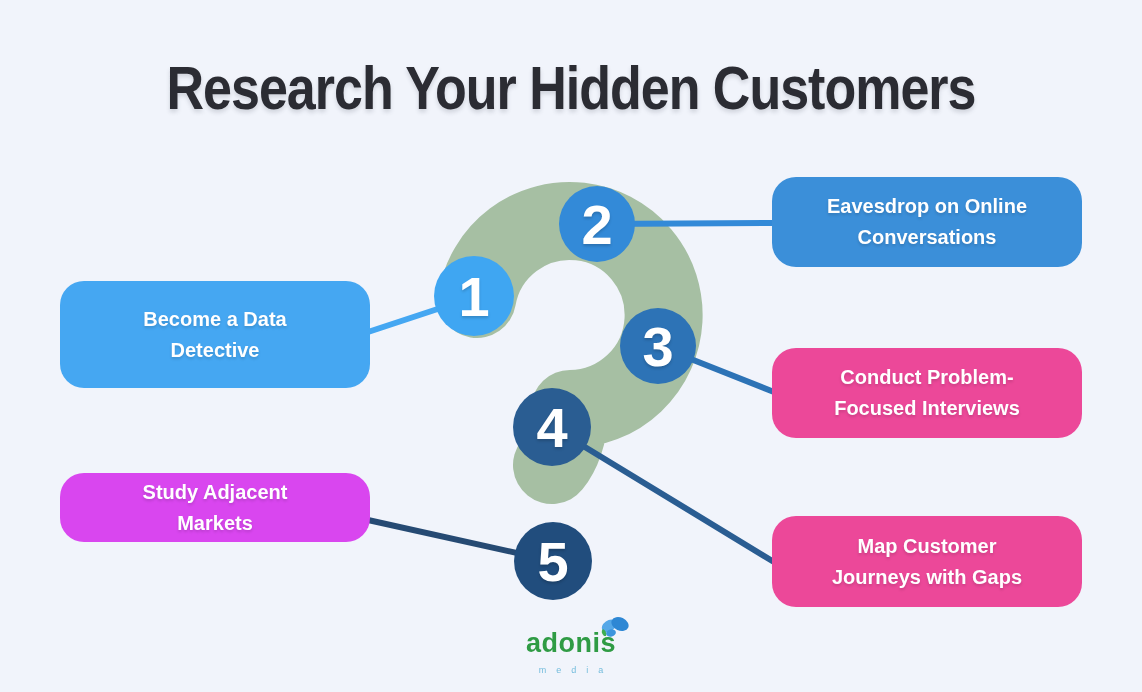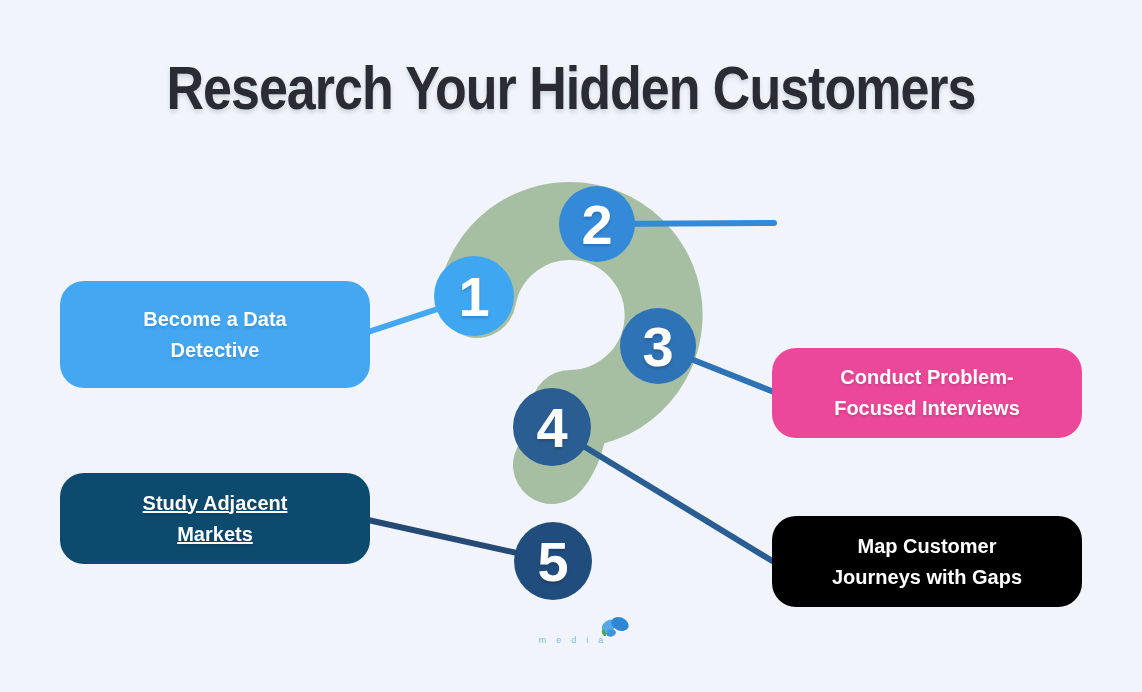--- a/index.html
+++ b/index.html
@@ -47,22 +47,22 @@
     font-size: 20px;
     font-weight: 700;
     line-height: 31px;
     white-space: pre-line;
     text-shadow: 0 2px 3px rgba(0,0,0,0.15);
     z-index: 3;
   }
   .box-1 { left: 60px;  top: 281px; height: 107px; background: #45a7f2; }
   .box-2 { left: 772px; top: 177px; height: 90px; background: #3b8fd9; }
   .box-3 { left: 772px; top: 348px; height: 90px; background: #ec4899; }
-  .box-4 { left: 772px; top: 516px; height: 91px; background: #000000; }
-  .box-5 { left: 60px;  top: 473px; height: 91px; background: #0c4a6e; text-decoration: underline; }
+  .box-4 { left: 772px; top: 516px; height: 91px; background: #ec4899; }
+  .box-5 { left: 60px;  top: 473px; height: 69px; background: #d946ef; }
 
   .step-circle {
     position: absolute;
     border-radius: 50%;
     display: flex;
     align-items: center;
     justify-content: center;
     color: #ffffff;
     font-weight: 700;
     font-size: 56px;
@@ -116,36 +116,39 @@
     <path d="M 477 299 A 94 94 0 1 1 570 409 Q 568 445 552 465" fill="none" stroke="#a6bfa3" stroke-width="78" stroke-linecap="round" stroke-linejoin="round"></path>
     <line x1="368" y1="332" x2="474" y2="297" stroke="#45a7f2" stroke-width="6" stroke-linecap="round"></line>
     <line x1="597" y1="224" x2="774" y2="223" stroke="#338ad8" stroke-width="6" stroke-linecap="round"></line>
     <line x1="658" y1="346" x2="774" y2="392" stroke="#2d73b6" stroke-width="6" stroke-linecap="round"></line>
     <line x1="552" y1="427" x2="774" y2="562" stroke="#2a5d92" stroke-width="6" stroke-linecap="round"></line>
     <line x1="368" y1="520" x2="553" y2="561" stroke="#264a73" stroke-width="6" stroke-linecap="round"></line>
   </svg>
 
   <div class="step-box box-1">Become a Data
 Detective</div>
+  <div class="step-box box-2">Eavesdrop on Online
+Conversations</div>
   <div class="step-box box-3">Conduct Problem-
 Focused Interviews</div>
   <div class="step-box box-4">Map Customer
 Journeys with Gaps</div>
   <div class="step-box box-5">Study Adjacent
 Markets</div>
 
   <div class="step-circle circle-1">1</div>
   <div class="step-circle circle-2">2</div>
   <div class="step-circle circle-3">3</div>
   <div class="step-circle circle-4">4</div>
   <div class="step-circle circle-5">5</div>
 
   <div class="logo">
     <svg class="butterfly" width="34" height="28" viewBox="0 0 34 28">
       <ellipse cx="11" cy="10" rx="8" ry="5.5" transform="rotate(-35 11 10)" fill="#56a8e8"></ellipse>
       <ellipse cx="22" cy="8" rx="9" ry="6.5" transform="rotate(25 22 8)" fill="#2e87d4"></ellipse>
       <ellipse cx="13" cy="17" rx="5" ry="3.5" transform="rotate(-15 13 17)" fill="#3d95dd"></ellipse>
       <path d="M6 20 Q2 16 5 13 Q9 15 8 20 Z" fill="#3fae52"></path>
     </svg>
+    <div class="logo-name">adonis</div>
     <div class="logo-tagline">media</div>
   </div>
 
 </div>
 
 </body></html>

